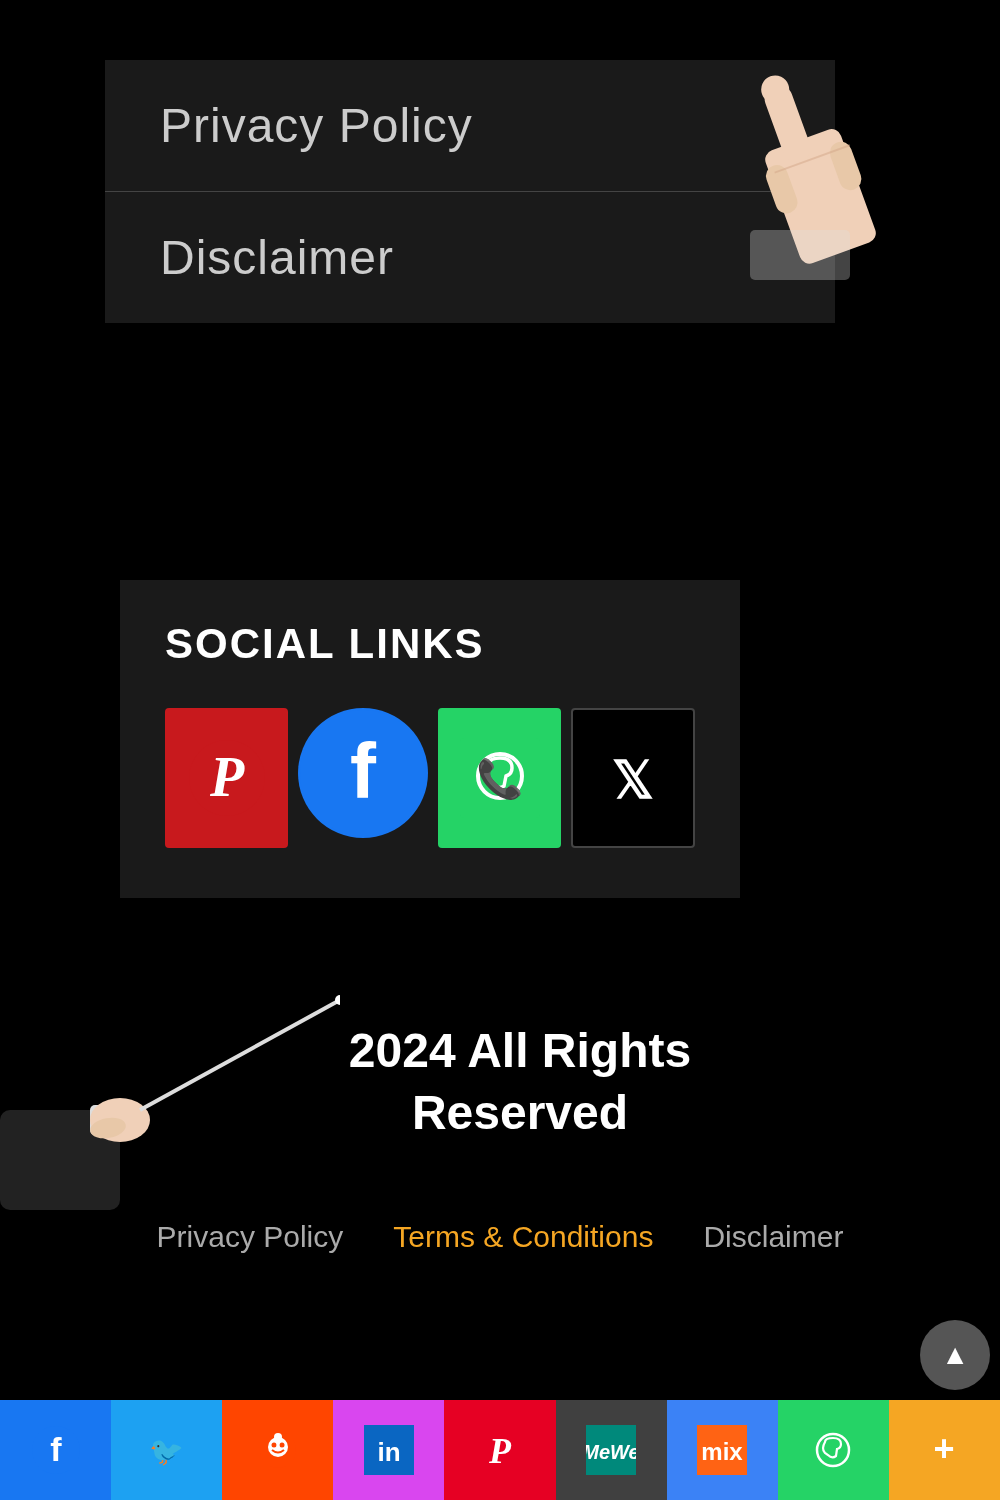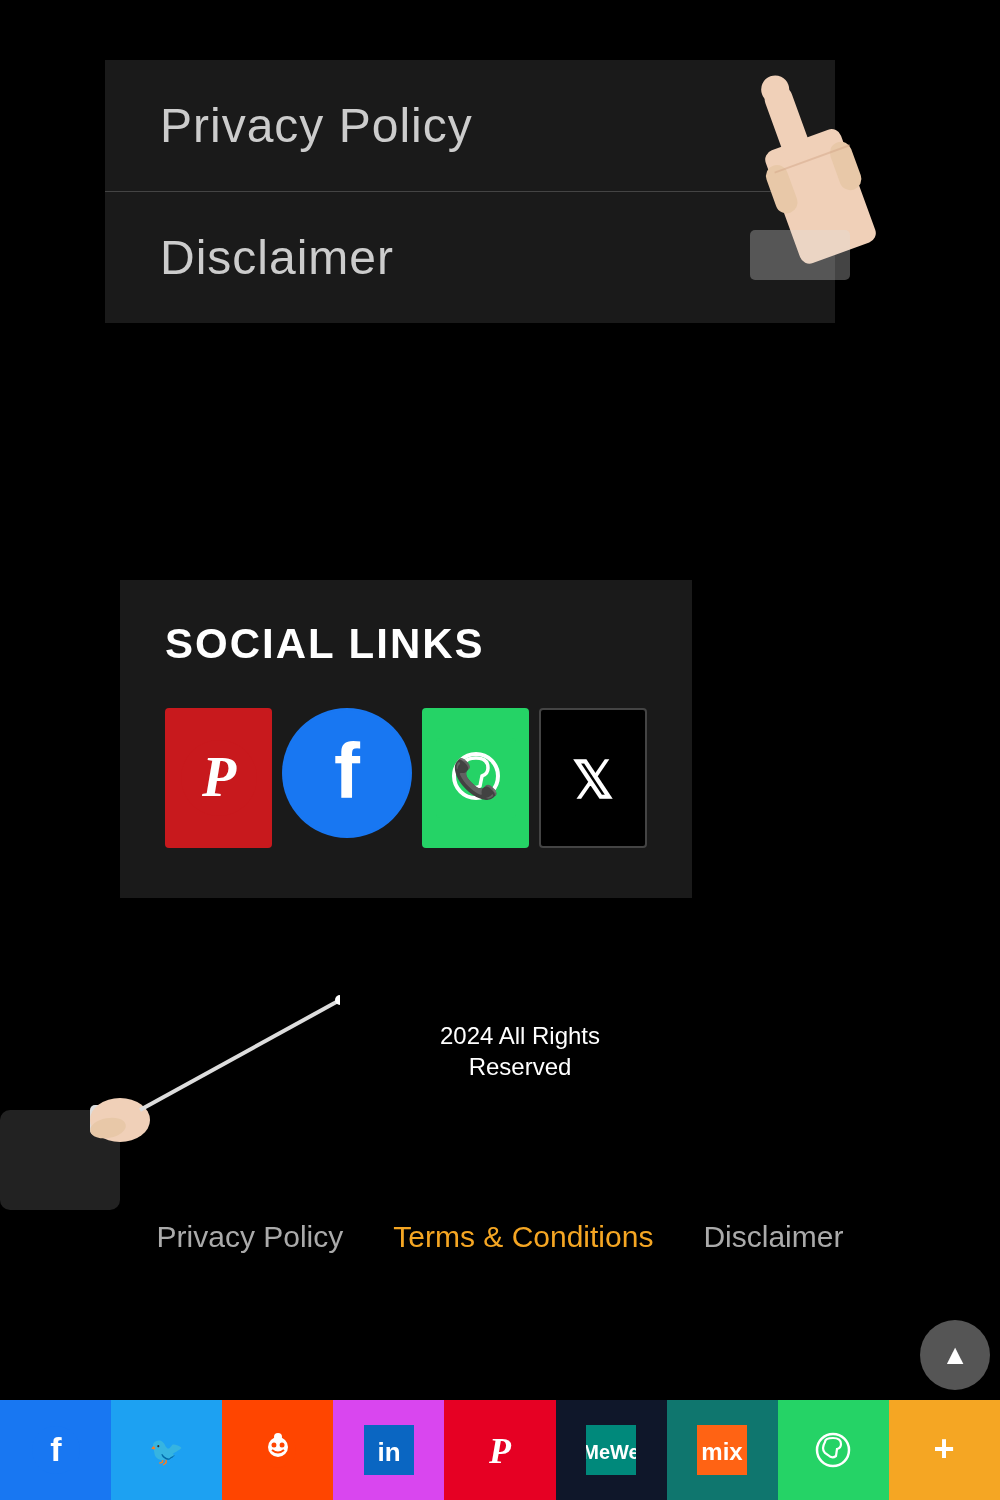--- a/index.html
+++ b/index.html
@@ -50,21 +50,21 @@
     .hand-pointing-svg {
       width: 100%;
       height: 100%;
     }
 
     
     .social-section {
       position: absolute;
       top: 580px;
       left: 120px;
-      width: 572px;
+      width: 620px;
       background: #1a1a1a;
       padding: 40px 45px 50px 45px;
     }
     .social-title {
       color: #fff;
       font-size: 42px;
       font-weight: 900;
       letter-spacing: 2px;
       margin-bottom: 40px;
     }
@@ -100,22 +100,22 @@
     
     .copyright-section {
       position: absolute;
       top: 1020px;
       left: 0;
       right: 0;
       text-align: center;
     }
     .copyright-text {
       color: #fff;
-      font-size: 24px;
-      font-weight: 400;
+      font-size: 48px;
+      font-weight: 700;
       line-height: 1.3;
       padding-left: 40px;
     }
 
     
     .footer-links {
       position: absolute;
       top: 1200px;
       left: 0;
       right: 0;
@@ -150,22 +150,22 @@
       justify-content: center;
       cursor: pointer;
       font-size: 42px;
       font-weight: bold;
     }
     .share-btn.fb { background: #1877f2; color: #fff; }
     .share-btn.tw { background: #1da1f2; color: #fff; }
     .share-btn.rd { background: #ff4500; color: #fff; }
     .share-btn.li { background: #d946ef; color: #fff; }
     .share-btn.pi { background: #e60023; color: #fff; }
-    .share-btn.mw { background: #0f172a; color: #fff; }
-    .share-btn.mi { background: #0f766e; color: #fff; }
+    .share-btn.mw { background: #404040; color: #fff; font-style: italic; }
+    .share-btn.mi { background: #3b82f6; color: #fff; }
     .share-btn.wa { background: #25d366; color: #fff; }
     .share-btn.more { background: #f5a623; color: #fff; }
 
     
     .scroll-up {
       position: absolute;
       bottom: 110px;
       right: 10px;
       width: 70px;
       height: 70px;

